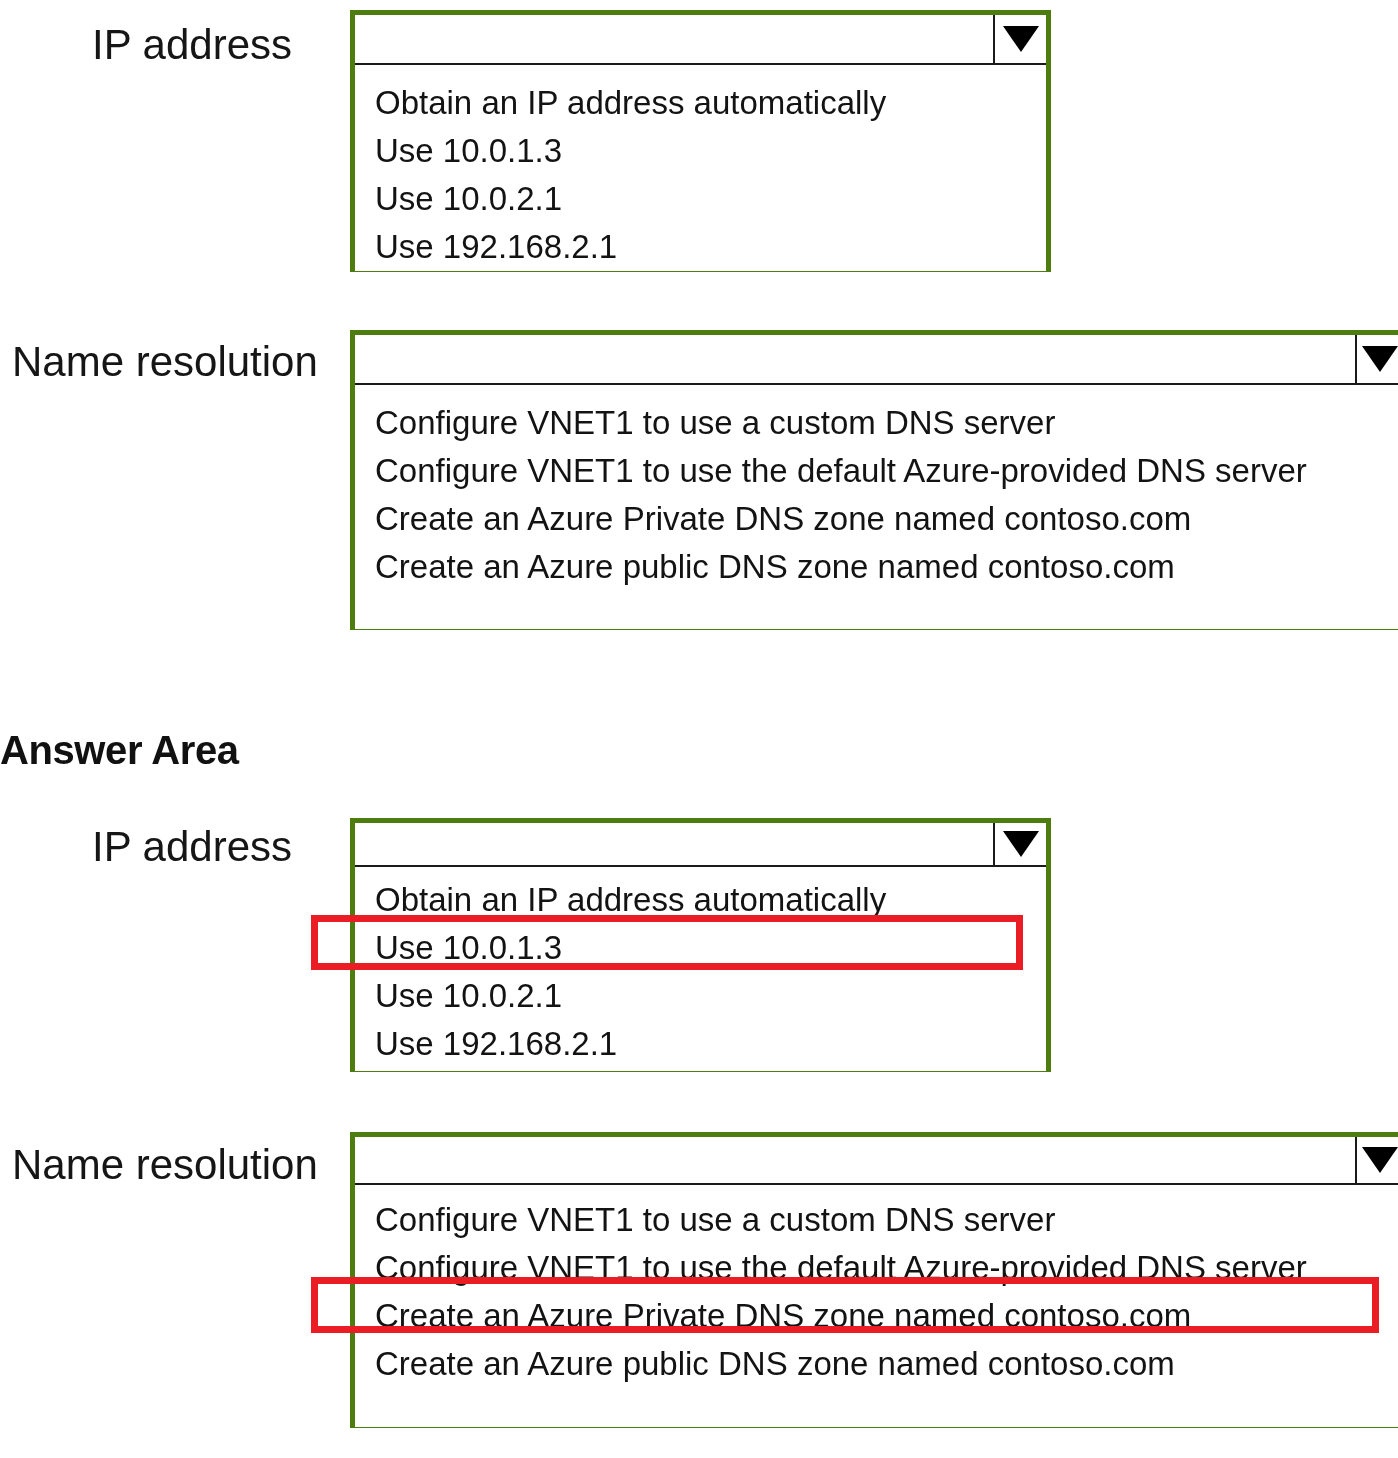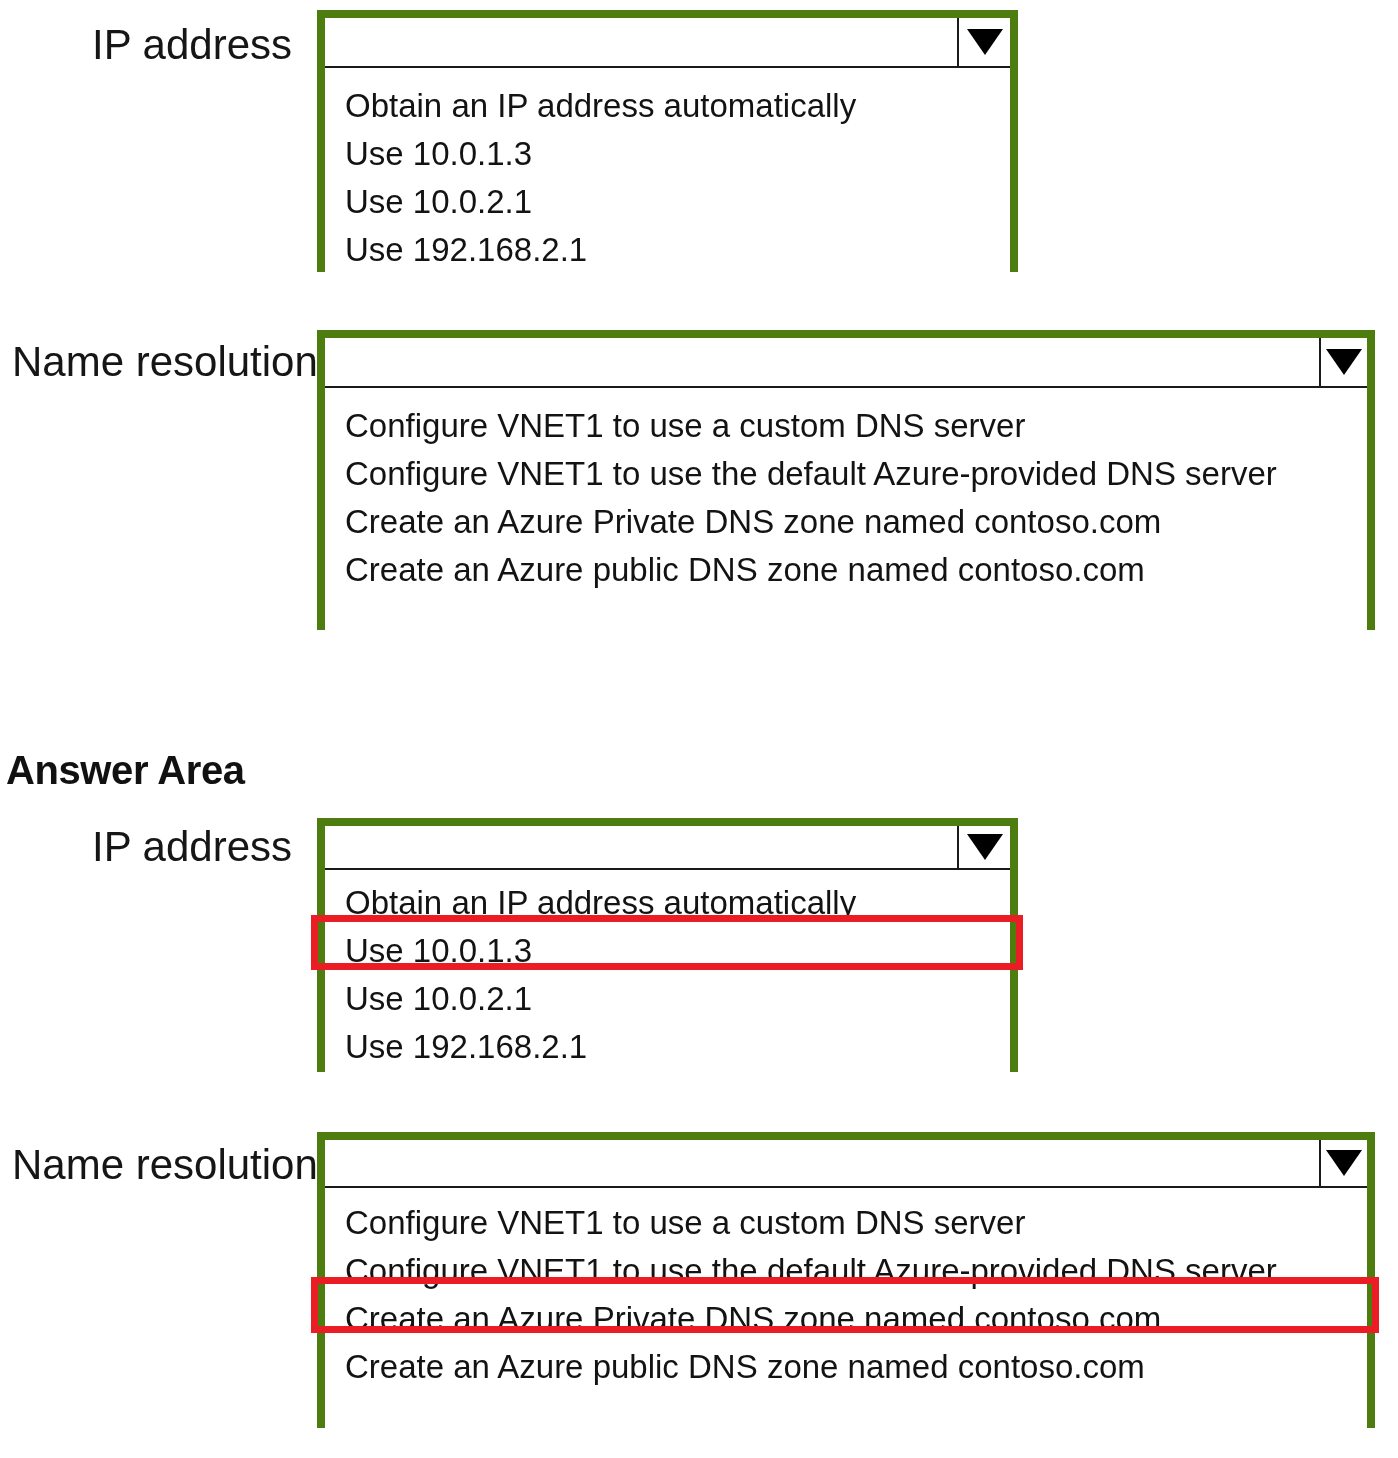--- a/index.html
+++ b/index.html
@@ -25,36 +25,36 @@
     font-size: 42px;
     line-height: 1;
     color: #161616;
     white-space: nowrap;
     font-weight: 400;
   }
 
   
   .answer-heading {
     position: absolute;
-    left: 6px;
+    left: 0;
     top: 728px;
     font-size: 40px;
     font-weight: bold;
     letter-spacing: -0.4px;
     color: #111111;
     white-space: nowrap;
-    margin-top: 20px;
   }
 
   
   .dropdown {
     position: absolute;
     box-sizing: border-box;
-    border: 8px solid #4d7c0f;
+    border: 5px solid #4d7c0f;
     background: #fef9c3;
+    margin-left: 33px;
   }
   .dd-head {
     position: relative;
     box-sizing: border-box;
     height: 100%;
     border-bottom: 2px solid #1a1a1a;
     background: #ffffff;
   }
   .dd-arrow-cell {
     position: absolute;

